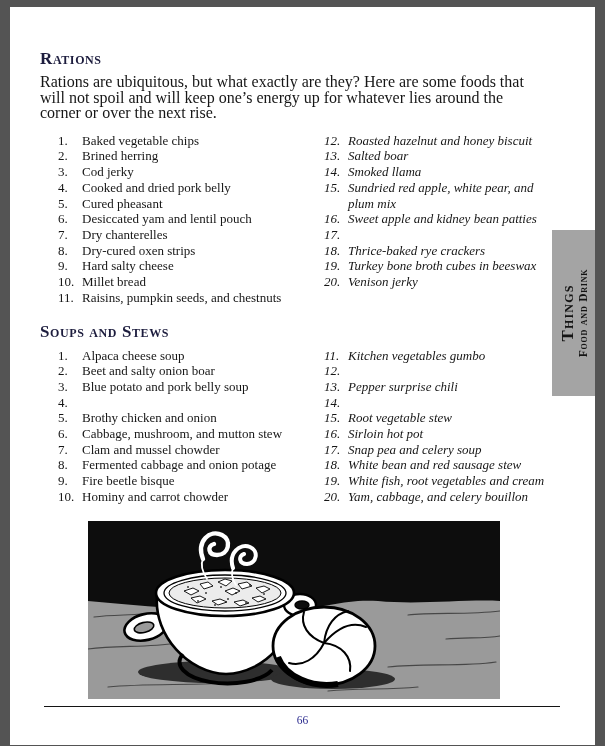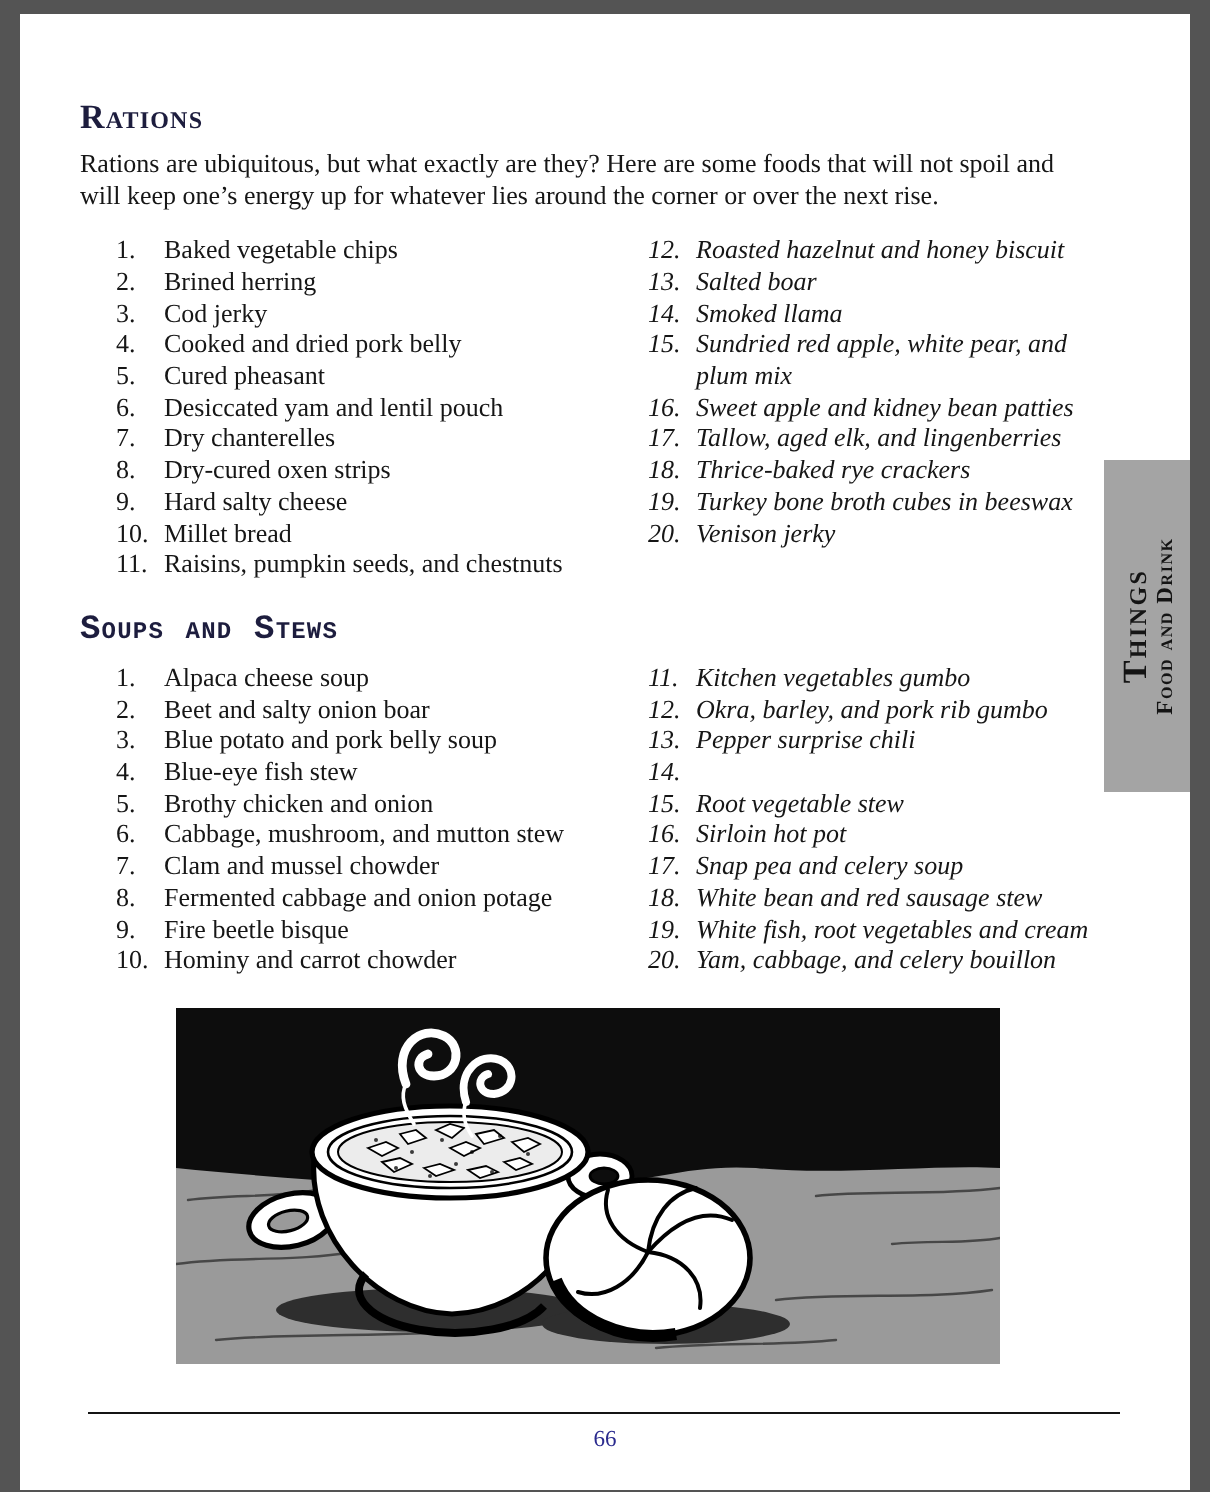--- a/index.html
+++ b/index.html
@@ -19,33 +19,33 @@
   .content { padding:42px 50px 0 30px; }
   h1.section-heading {
     font-variant:small-caps;
     font-weight:600;
     font-size:17px;
     letter-spacing:0.6px;
     color:#1d1d3e;
     margin-bottom:5px;
   }
   .intro {
-    font-size:13px;
+    font-size:16px;
     line-height:15.6px;
     max-width:508px;
     margin-bottom:12px;
   }
   .list-cols { display:flex; gap:14px; margin-bottom:16px; }
   .list-col { padding-left:18px; }
   .list-col.c1 { flex:0 0 252px; }
   .list-col.c2 { flex:1;font-style:italic; }
   .food-item { display:flex; font-size:13px; line-height:15.7px; list-style:none; }
   .food-item .num { flex:0 0 24px; }
   .food-item .txt { flex:1; }
-  .soups-block h1.section-heading { margin-bottom:6px;font-family:Liberation Mono, monospace; }
+  .soups-block h1.section-heading { margin-bottom:6px; }
   .illustration-wrap {
     width:412px; height:178px;
     margin:10px auto 0 48px;
   }
   .footer-line {
     position:absolute; left:34px; right:35px; bottom:38px;
     border-top:1.6px solid #141414;
   }
   .page-number {
     position:absolute; left:0; bottom:19px; width:100%;
@@ -146,21 +146,20 @@
           <li class="food-item">
           <span class="num">15.</span>
           <span class="txt">Sundried red apple, white pear, and plum mix</span>
         </li>
           <li class="food-item">
           <span class="num">16.</span>
           <span class="txt">Sweet apple and kidney bean patties</span>
         </li>
           <li class="food-item">
           <span class="num">17.</span>
-          <span class="txt">Tallow, aged elk, and lingenberries</span>
         </li>
           <li class="food-item">
           <span class="num">18.</span>
           <span class="txt">Thrice-baked rye crackers</span>
         </li>
           <li class="food-item">
           <span class="num">19.</span>
           <span class="txt">Turkey bone broth cubes in beeswax</span>
         </li>
           <li class="food-item">
@@ -181,21 +180,20 @@
             <li class="food-item">
             <span class="num">2.</span>
             <span class="txt">Beet and salty onion boar</span>
           </li>
             <li class="food-item">
             <span class="num">3.</span>
             <span class="txt">Blue potato and pork belly soup</span>
           </li>
             <li class="food-item">
             <span class="num">4.</span>
-            <span class="txt">Blue-eye fish stew</span>
           </li>
             <li class="food-item">
             <span class="num">5.</span>
             <span class="txt">Brothy chicken and onion</span>
           </li>
             <li class="food-item">
             <span class="num">6.</span>
             <span class="txt">Cabbage, mushroom, and mutton stew</span>
           </li>
             <li class="food-item">
@@ -215,21 +213,20 @@
             <span class="txt">Hominy and carrot chowder</span>
           </li>
           </ul>
         <ul class="list-col c2">
             <li class="food-item">
             <span class="num">11.</span>
             <span class="txt">Kitchen vegetables gumbo</span>
           </li>
             <li class="food-item">
             <span class="num">12.</span>
-            <span class="txt">Okra, barley, and pork rib gumbo</span>
           </li>
             <li class="food-item">
             <span class="num">13.</span>
             <span class="txt">Pepper surprise chili</span>
           </li>
             <li class="food-item">
             <span class="num">14.</span>
           </li>
             <li class="food-item">
             <span class="num">15.</span>

